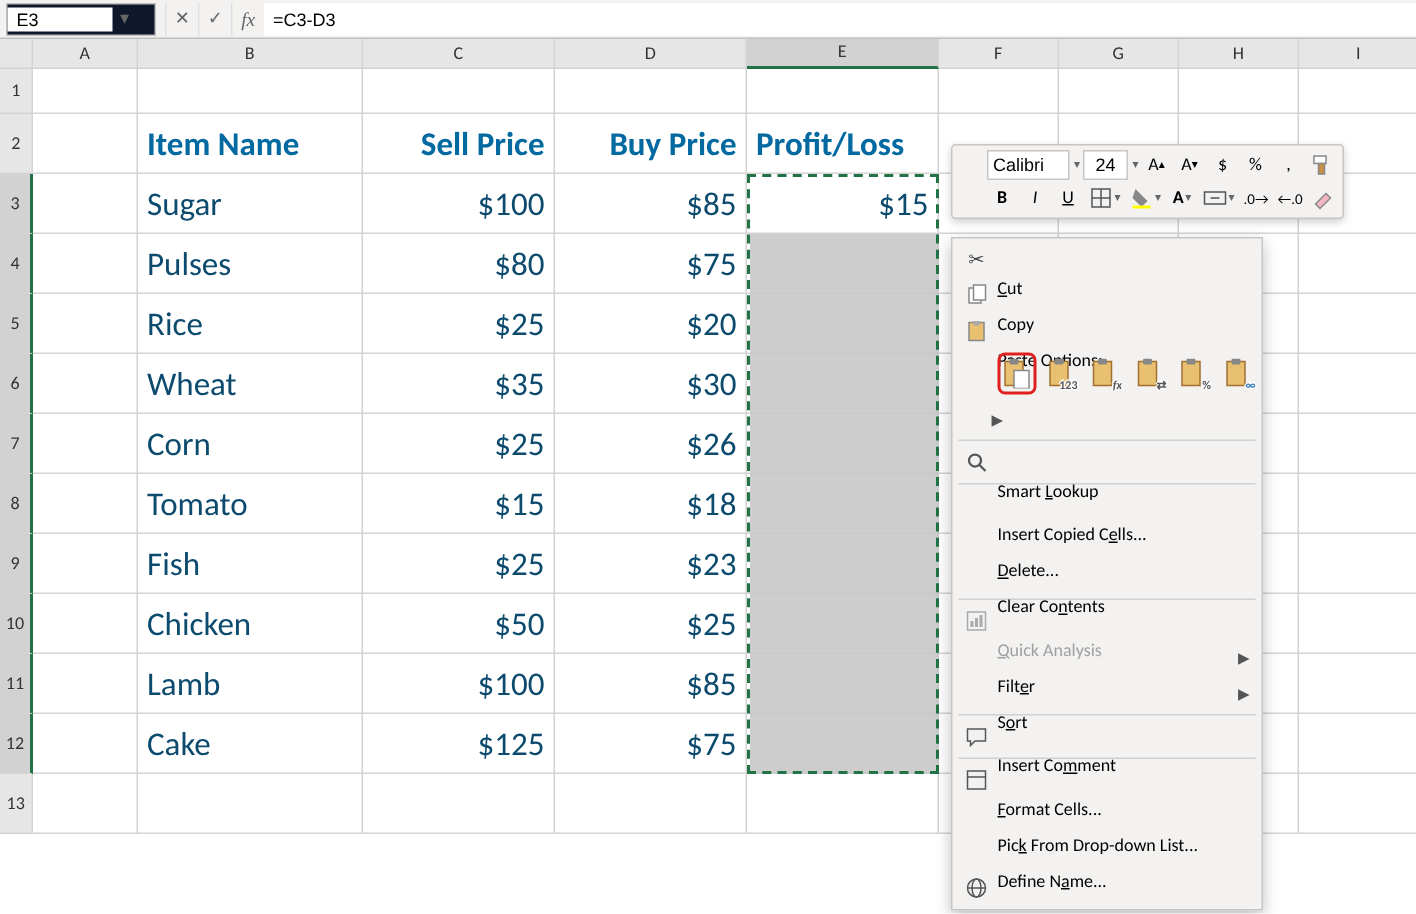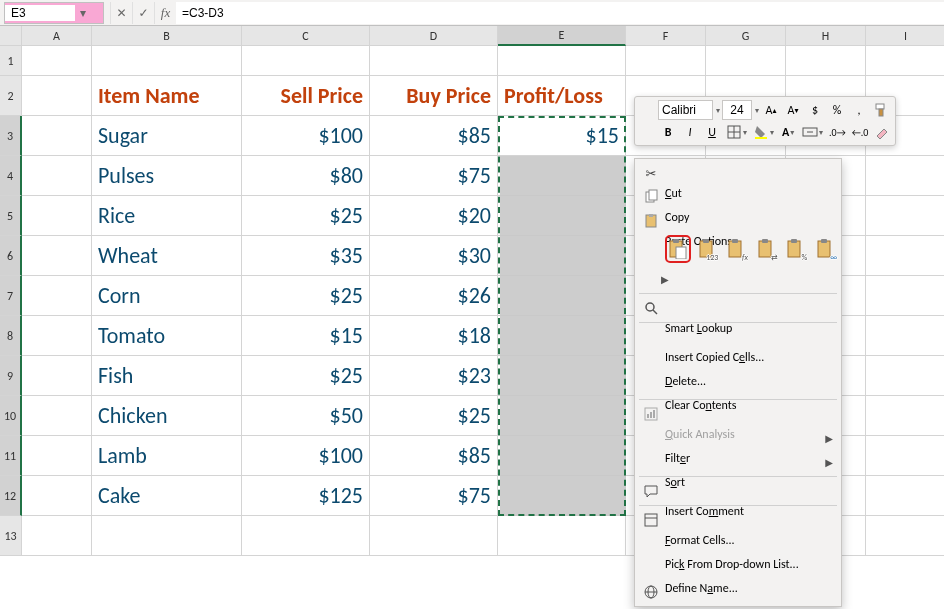--- a/index.html
+++ b/index.html
@@ -1,38 +1,38 @@
 <!DOCTYPE html>
 <html><head>
 <meta charset="utf-8">
 <style>
   * { box-sizing: border-box; }
   body { margin: 0; font-family: Calibri, Arial, sans-serif; font-size: 12px; background: #fff; user-select: none; }
   .workbook { position: relative; width: 944px; height: 609px; overflow: hidden; }
   
   .formula-bar { display: flex; align-items: center; height: 26px; border-bottom: 1px solid #c0c0c0; background: #f3f2f1; }
-  .name-box-wrap { display: flex; align-items: center; width: 100px; height: 22px; border: 1px solid #c0c0c0; background: #f9a8d4; margin-left: 4px; }
+  .name-box-wrap { display: flex; align-items: center; width: 100px; height: 22px; border: 1px solid #c0c0c0; background: #0f172a; margin-left: 4px; }
   .name-box-wrap input { border: none; outline: none; width: 70px; padding-left: 6px; font-size: 12px; }
   .dd { width: 16px; text-align: center; color: #666; }
   .fb-btn { width: 22px; height: 22px; display: flex; align-items: center; justify-content: center; border-left: 1px solid #e0e0e0; color: #666; }
   .fb-btn.fx { font-style: italic; font-family: serif; font-size: 13px; }
   .formula-input { flex: 1; border: none; outline: none; padding-left: 6px; font-size: 12px; background: #fff; height: 22px; }
   .sep { width: 6px; }
   
   .grid { display: grid; grid-template-columns: 22px 70px 150px 128px 128px 128px 80px 80px 80px 80px; }
   .col-hdr, .row-hdr, .cell, .corner { border-right: 1px solid #d4d4d4; border-bottom: 1px solid #d4d4d4; display: flex; align-items: center; }
   .col-hdr, .corner, .row-hdr { background: #e6e6e6; color: #333; justify-content: center; font-size: 12px; }
   .col-hdr { height: 20px; }
   .row-hdr { justify-content: center; }
   .corner { height: 20px; }
   .cell { padding: 0 6px; justify-content: flex-end; }
   .cell.left { justify-content: flex-start; }
   .r1 { height: 30px; }
   .rN { height: 40px; }
-  .hdr-txt { font-size: 22px; font-weight: bold; color: #c2410c; }
+  .hdr-txt { font-size: 22px; font-weight: bold; color: #0369a1; }
   .data-txt { font-size: 22px; color: #0c4a6e; }
   
   .sel-hdr { background: #d2d2d2 !important; }
   .row-hdr.sel-hdr { border-right: 2px solid #217346; }
   .col-hdr.sel-hdr { border-bottom: 2px solid #217346; }
   .marquee { position: absolute; border: 2px dashed #217346; pointer-events: none; }
   .sel-fill { position: absolute; background: #c8c8c8; opacity: .9; pointer-events: none; }
   
   .mini-tb { position: absolute; background: #f3f2f1; border: 1px solid #c8c6c4; border-radius: 3px; box-shadow: 0 2px 6px rgba(0,0,0,.2); padding: 2px; font-size: 12px; }
   .mini-row { display: flex; align-items: center; gap: 2px; padding: 1px; margin-left: 20px; }
@@ -47,21 +47,21 @@
   .ctx-item.disabled { color: #a0a0a0; }
   .ctx-ico { width: 20px; display: flex; align-items: center; justify-content: center; color: #444; font-size: 13px; }
   .ctx-label { flex: 1; padding-left: 4px; margin-top: 40px; }
   .ctx-arrow { font-size: 10px; color: #555; }
   .ctx-sep { height: 1px; background: #d0d0d0; margin: 2px 2px; }
   .paste-row { display: flex; gap: 4px; padding: 2px 0 4px 28px; }
   .paste-btn { width: 26px; height: 28px; display: flex; align-items: center; justify-content: center; border: 1px solid transparent; border-radius: 3px; position: relative; }
   .paste-btn.highlight { border: 2px solid #e02020; border-radius: 5px; }
   .u { text-decoration: underline; }
   svg.icon { width: 16px; height: 16px; }
-  .clip-sub { position:absolute; right:1px; bottom:0; font-size:8px; font-weight:normal; color:#555; text-shadow: -1px 0 #fff,1px 0 #fff,0 -1px #fff,0 1px #fff; }
+  .clip-sub { position:absolute; right:1px; bottom:0; font-size:8px; font-weight:bold; color:#555; text-shadow: -1px 0 #fff,1px 0 #fff,0 -1px #fff,0 1px #fff; }
 </style>
 </head>
 <body>
 <div class="workbook">
 
 <div class="formula-bar">
   <div class="name-box-wrap">
     <input value="E3" style="">
     <span class="dd">▾</span>
   </div>

